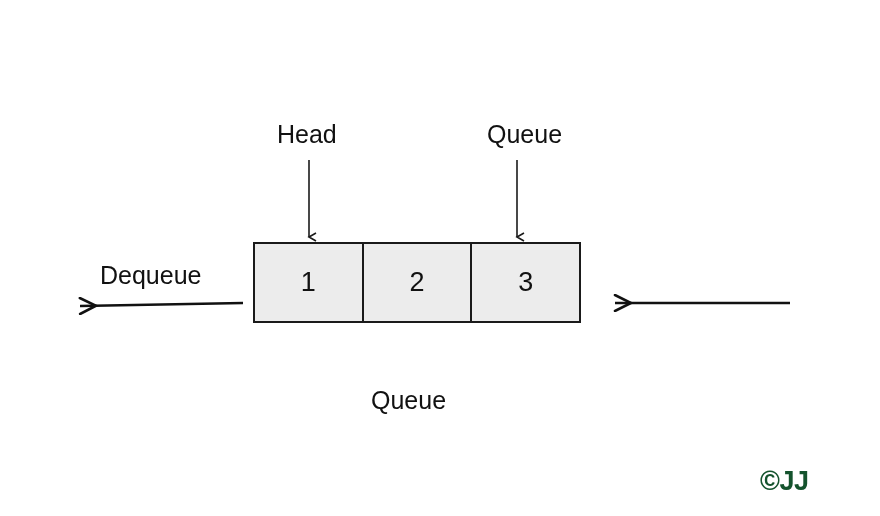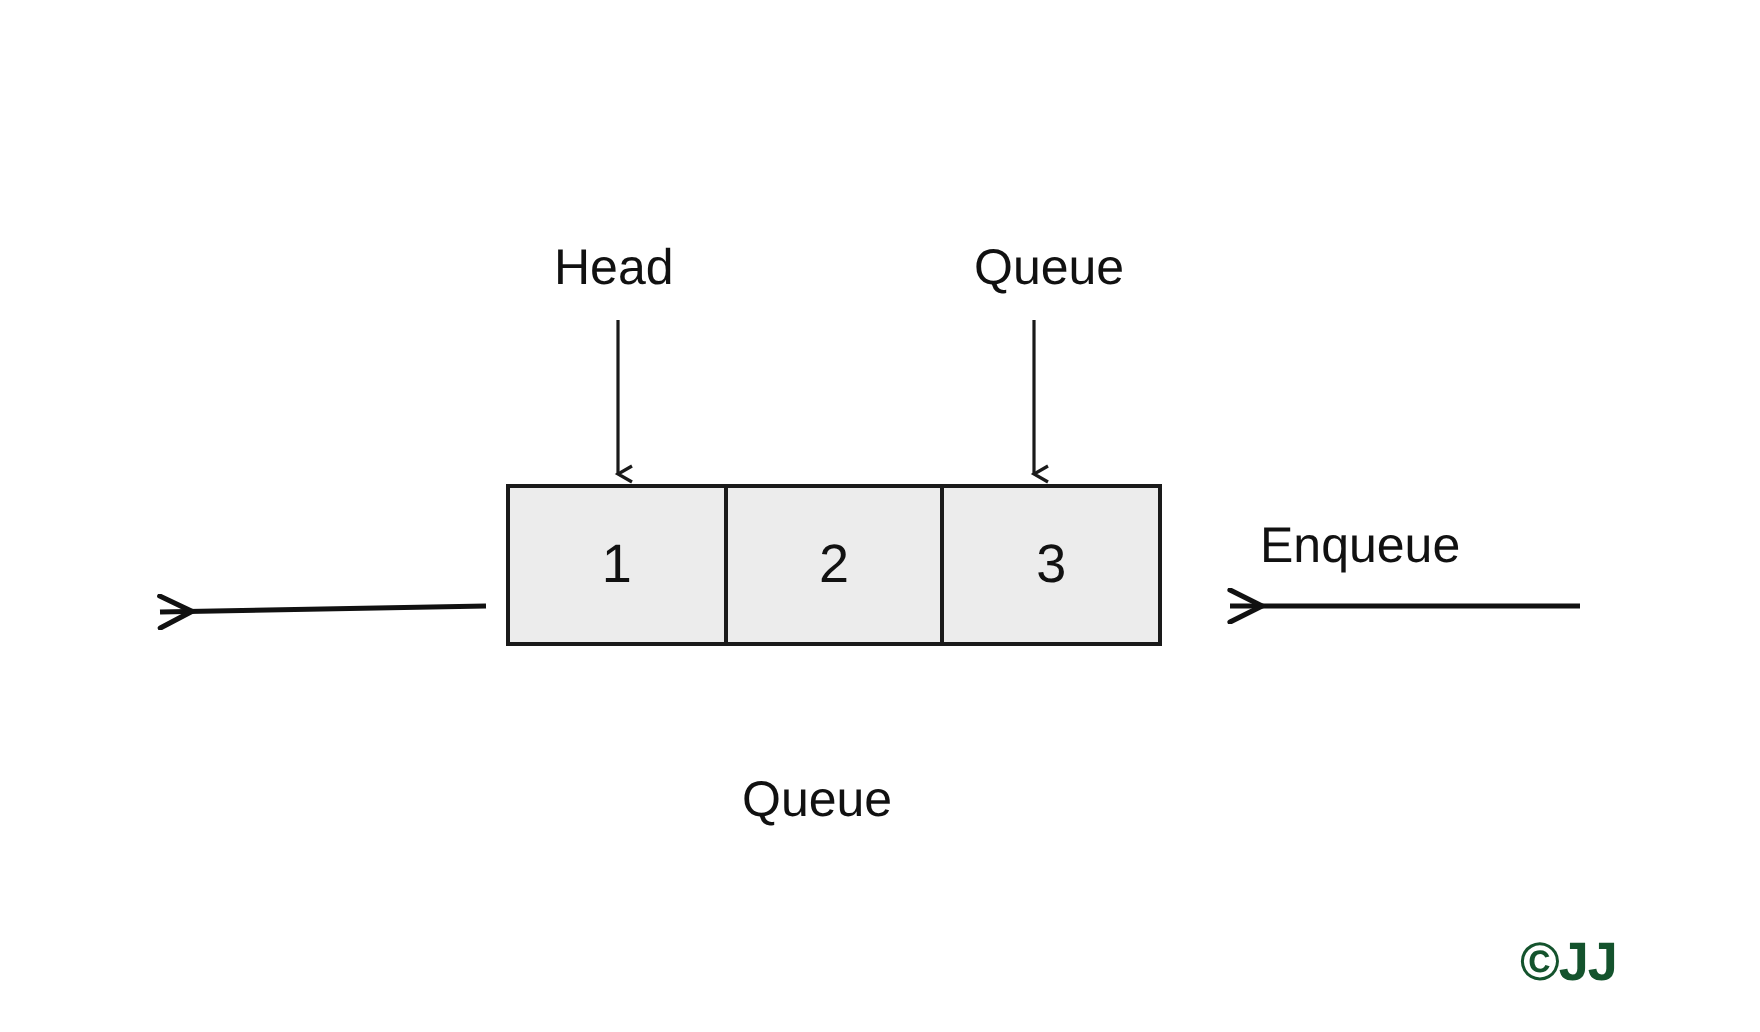--- a/index.html
+++ b/index.html
@@ -82,22 +82,22 @@
 </style>
 </head>
 <body>
 
 <div class="canvas">
 
   <div class="lbl lbl-head">Head</div>
 
   <div class="lbl lbl-tail">Queue</div>
 
+  <div class="lbl lbl-deq">Dequeue</div>
 
-  <div class="lbl lbl-enq">Enqueue</div>
 
   <div class="queue-box">
     <div class="cell">1</div>
     <div class="cell">2</div>
     <div class="cell">3</div>
   </div>
 
   <div class="lbl lbl-queue">Queue</div>
 
   <div class="watermark">©JJ</div>

